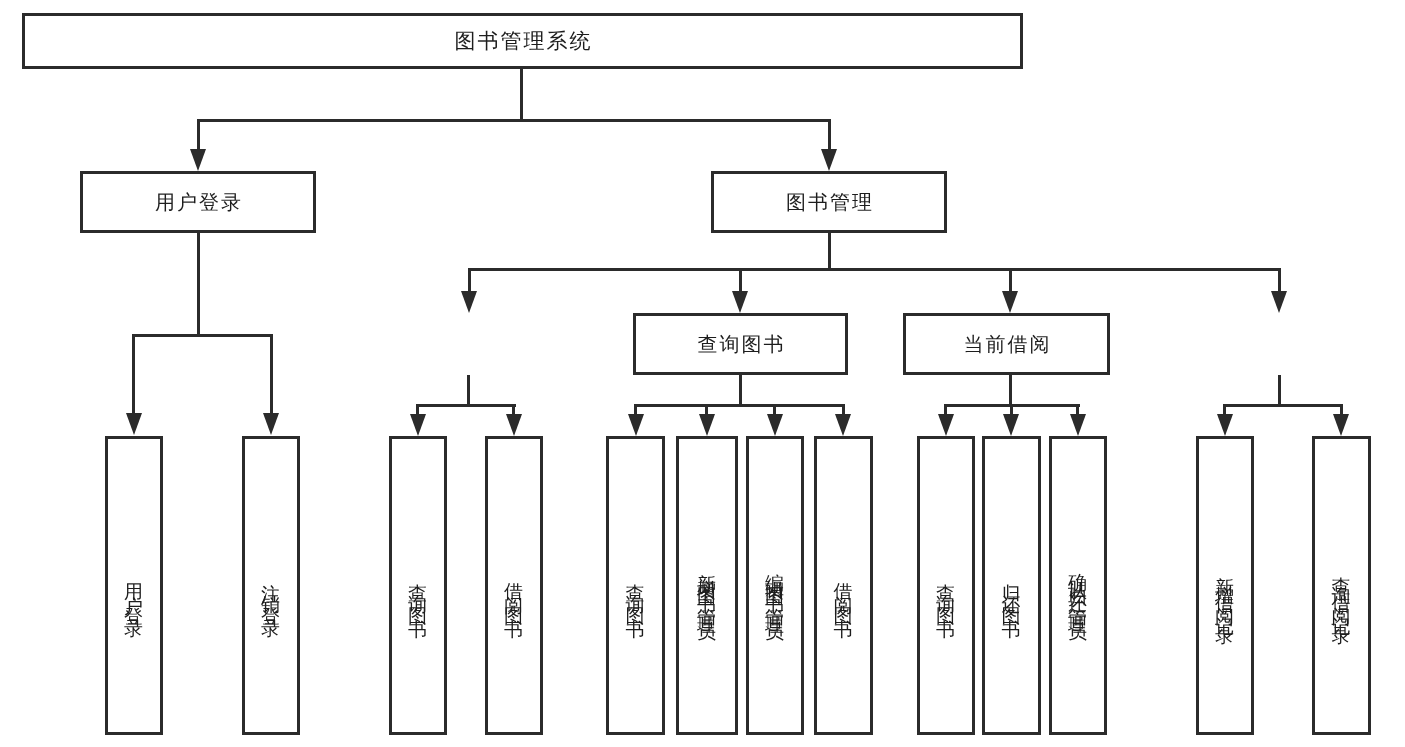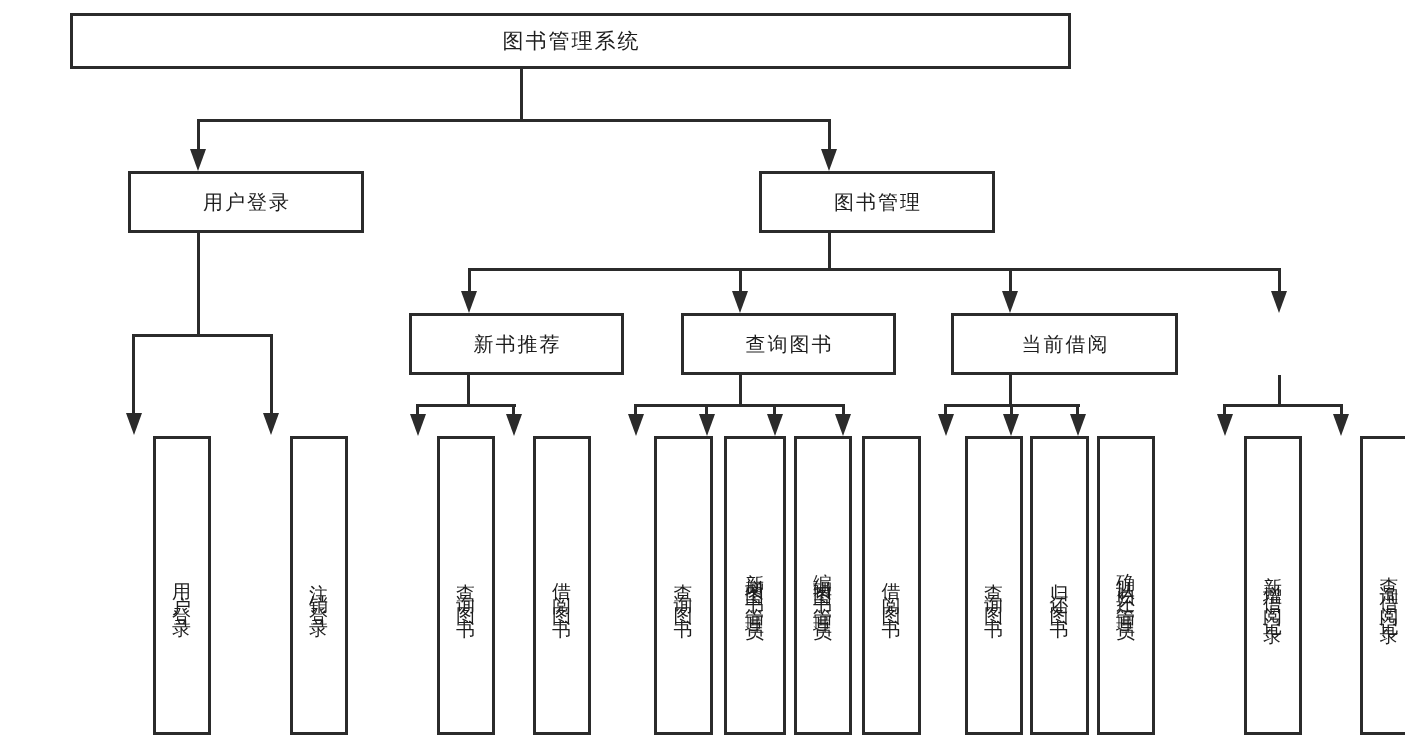--- a/index.html
+++ b/index.html
@@ -6,21 +6,21 @@
     --line:#2b2b2b;
     --text:#1d1d1d;
     --wm:#ababab;
     --bg:#ffffff;
   }
   html,body{margin:0;padding:0;background:var(--bg);}
   body{width:1405px;height:747px;overflow:hidden;
        font-family:"Liberation Sans","DejaVu Sans",sans-serif;}
   .canvas{position:relative;width:1405px;height:747px;background:var(--bg);}
   .box{position:absolute;box-sizing:border-box;border:3px solid var(--line);
-       background:#fff;display:flex;align-items:center;justify-content:center;margin-left:48px;}
+       background:#fff;display:flex;align-items:center;justify-content:center;}
   .hlabel{font-size:20px;color:var(--text);letter-spacing:2px;margin-right:-2px;
           white-space:nowrap;}
   .root-label{font-size:21px;}
   .vlabel{writing-mode:vertical-rl;text-orientation:mixed;font-size:19px;
           color:var(--text);line-height:1;}
   .ls12{letter-spacing:12px;margin-bottom:-12px;}
   .ls10{letter-spacing:10px;margin-bottom:-10px;}
   .ls7{letter-spacing:7px;margin-bottom:-7px;}
   .line{position:absolute;background:var(--line);}
   .arrow{position:absolute;width:0;height:0;
@@ -56,27 +56,24 @@
   <div class="line" style="left:468px;top:268px;width:813px;height:3px"></div>
   <div class="line" style="left:468px;top:268px;width:3px;height:26px"></div>
   <div class="line" style="left:739px;top:268px;width:3px;height:26px"></div>
   <div class="line" style="left:1009px;top:268px;width:3px;height:26px"></div>
   <div class="line" style="left:1278px;top:268px;width:3px;height:26px"></div>
   <div class="arrow" style="left:461px;top:291px"></div>
   <div class="arrow" style="left:732px;top:291px"></div>
   <div class="arrow" style="left:1002px;top:291px"></div>
   <div class="arrow" style="left:1271px;top:291px"></div>
 
-  <div class="box" style="left:361px;top:313px;width:215px;height:62px">
-    <span class="hlabel">新书推荐</span>
-  </div>
   <div class="box" style="left:633px;top:313px;width:215px;height:62px">
     <span class="hlabel">查询图书</span>
   </div>
-  <div class="box" style="left:903px;top:313px;width:227px;height:62px">
+  <div class="box" style="left:903px;top:313px;width:207px;height:62px">
     <span class="hlabel">当前借阅</span>
   </div>
 
   <div class="line" style="left:197px;top:233px;width:3px;height:104px"></div>
   <div class="line" style="left:132px;top:334px;width:141px;height:3px"></div>
   <div class="line" style="left:132px;top:334px;width:3px;height:81px"></div>
   <div class="line" style="left:270px;top:334px;width:3px;height:81px"></div>
   <div class="arrow" style="left:126px;top:413px"></div>
   <div class="arrow" style="left:263px;top:413px"></div>
 

